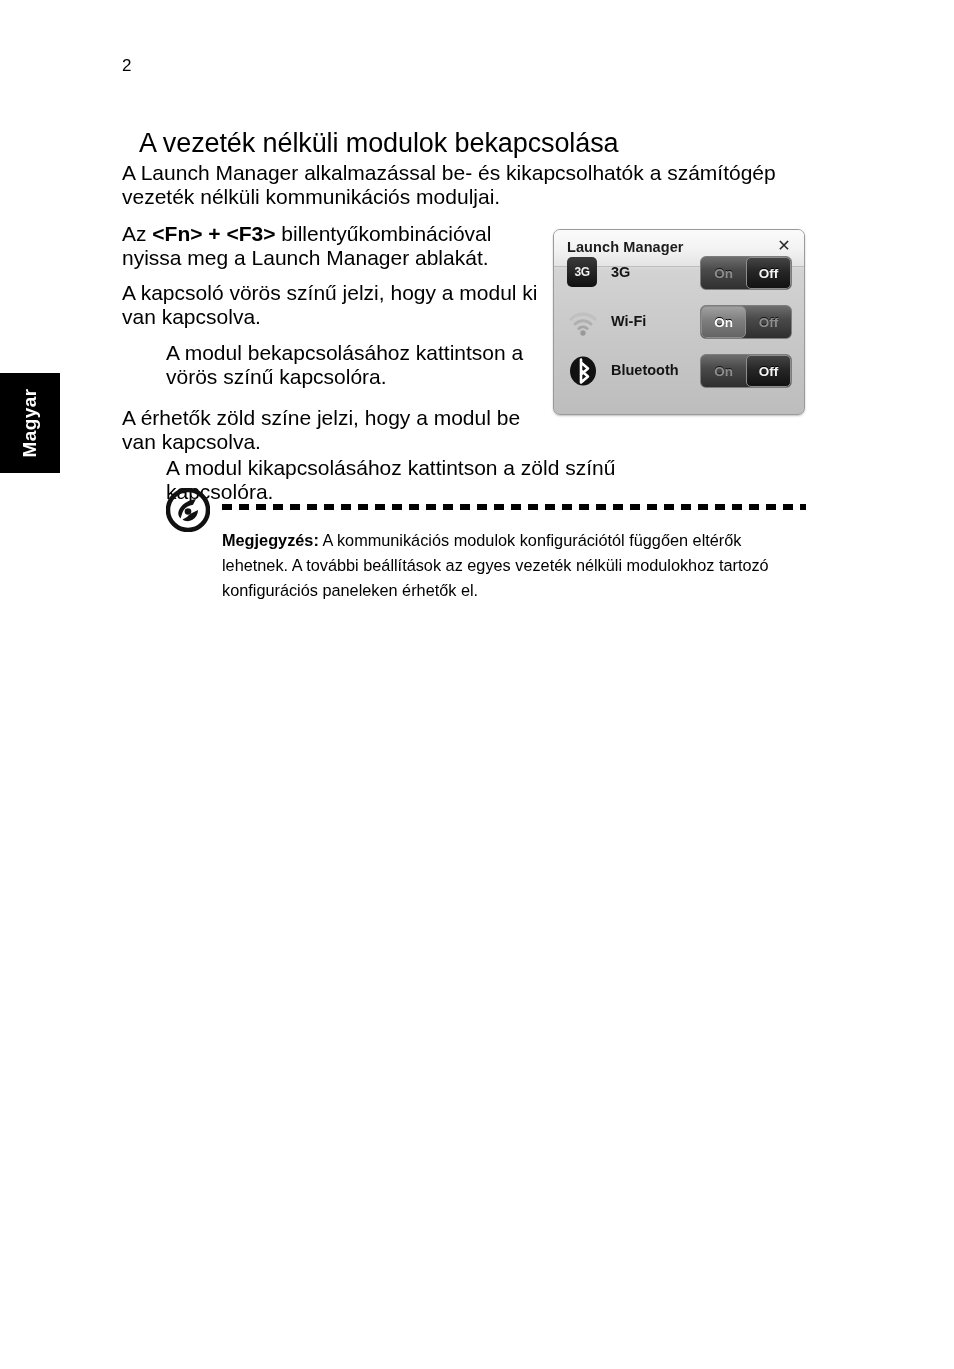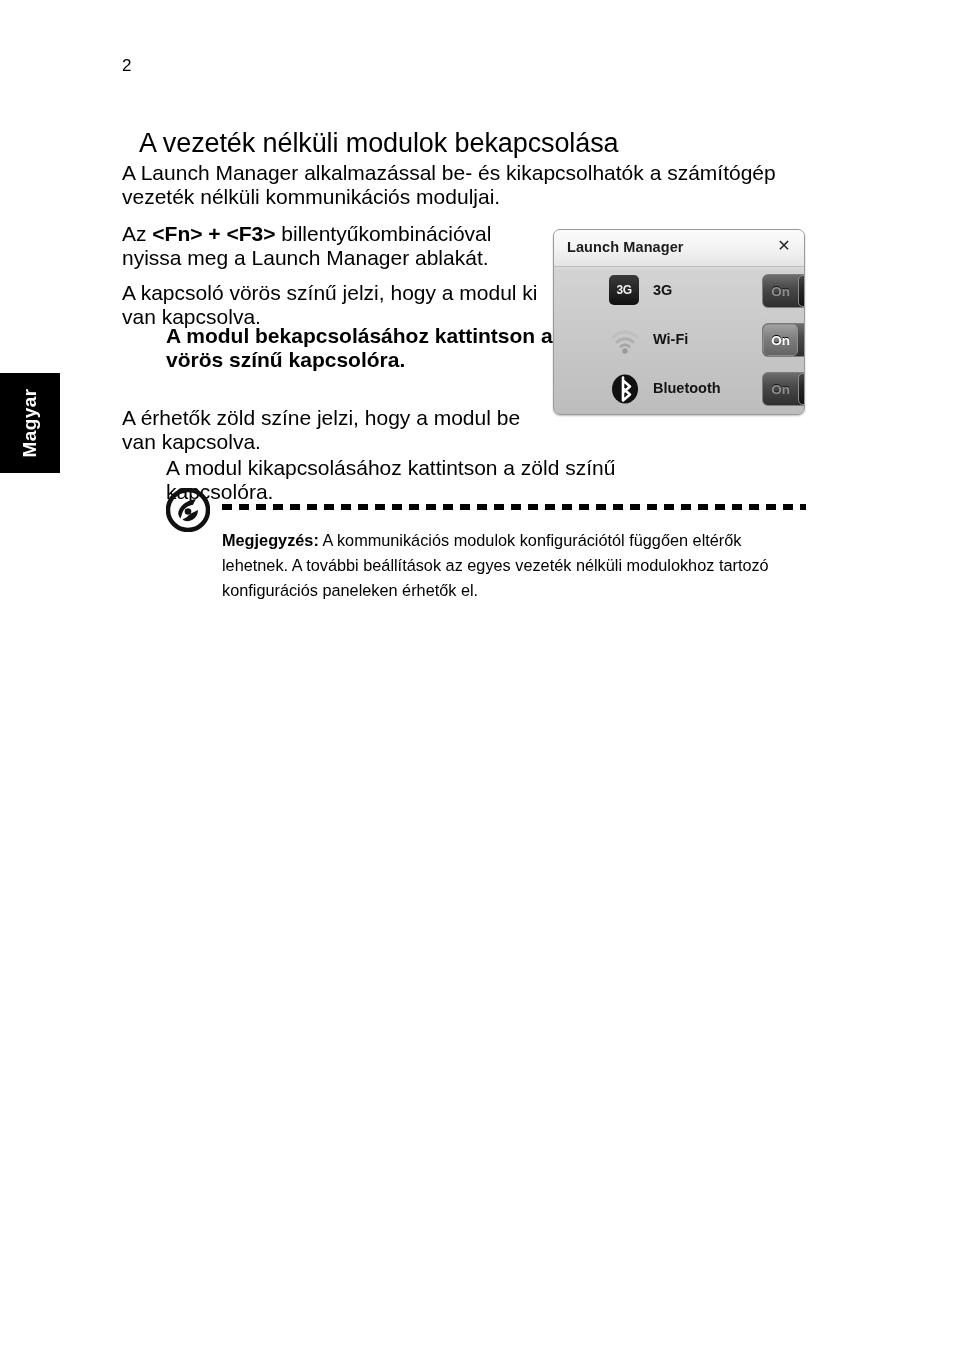--- a/index.html
+++ b/index.html
@@ -75,21 +75,21 @@
     font-size: 21px;
     line-height: 24px;
   }
   p.para.indent {
     left: 44px;
   }
 
   .p1 { top: 161px; width: 700px; }
   .p2 { top: 222px; width: 430px; }
   .p3 { top: 281px; width: 430px; }
-  .p4 { top: 324px; width: 400px; font-weight: bold; }
+  .p4 { top: 341px; width: 400px; }
   .p5 { top: 406px; width: 430px; }
   .p6 { top: 456px; width: 560px; }
 
   .kbd {
     font-weight: bold;
   }
 
   
   .note {
     position: absolute;
@@ -169,23 +169,22 @@
     line-height: 16px;
     text-align: center;
     color: #2a2a2a;
     font-family: "Liberation Sans", sans-serif;
     cursor: pointer;
   }
 
   .lm-rows {
     position: absolute;
     left: 0;
-    top: 38px;
+    top: 20px;
     width: 100%;
-    margin-left: 42px;
   }
   .lm-row {
     position: relative;
     height: 49px;
   }
   .lm-icon {
     position: absolute;
     left: 13px;
     top: 7px;
     width: 32px;
@@ -198,21 +197,21 @@
     font-size: 14.5px;
     font-weight: bold;
     color: #141414;
   }
 
   
   .lm-toggle {
     position: absolute;
     right: 12px;
     top: 6px;
-    width: 72px;
+    width: 92px;
     height: 34px;
     border-radius: 6px;
     background: linear-gradient(to bottom, #6e6e6e 0%, #4a4a4a 40%, #2f2f2f 100%);
     border: 1px solid #7d7d7d;
     box-sizing: border-box;
     overflow: hidden;
   }
   .lm-toggle-half {
     position: absolute;
     top: 0;

